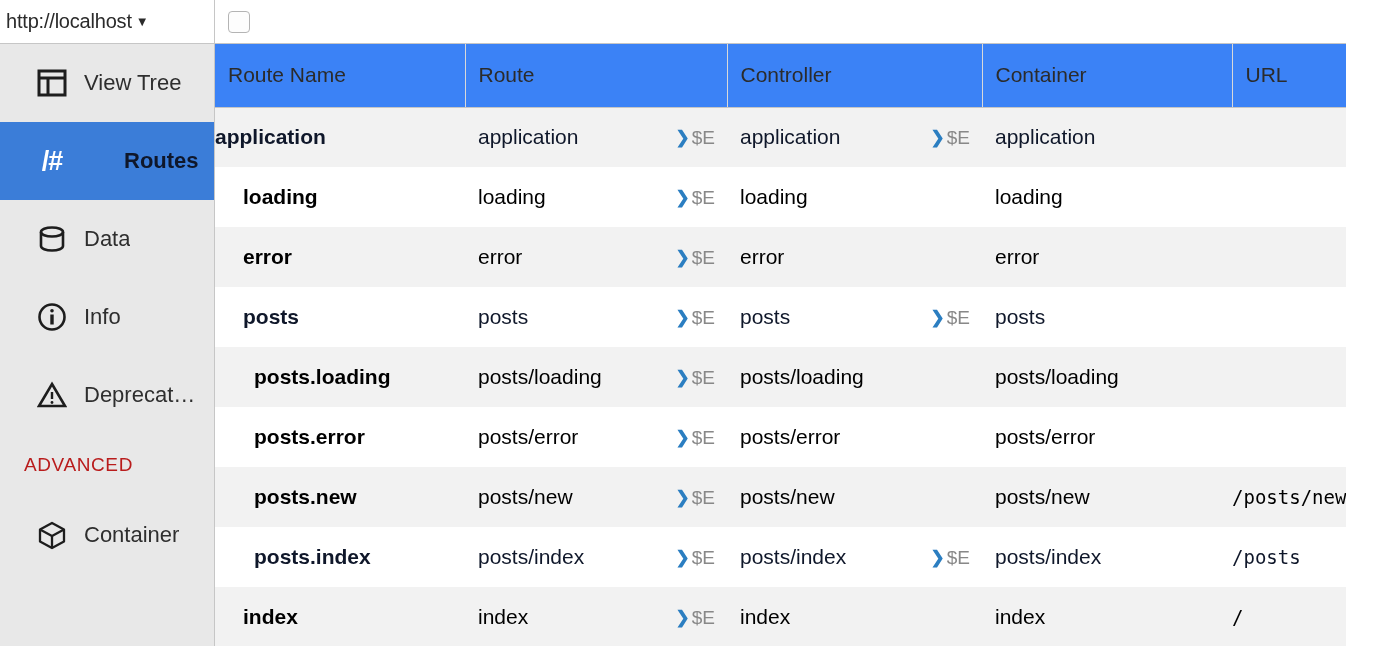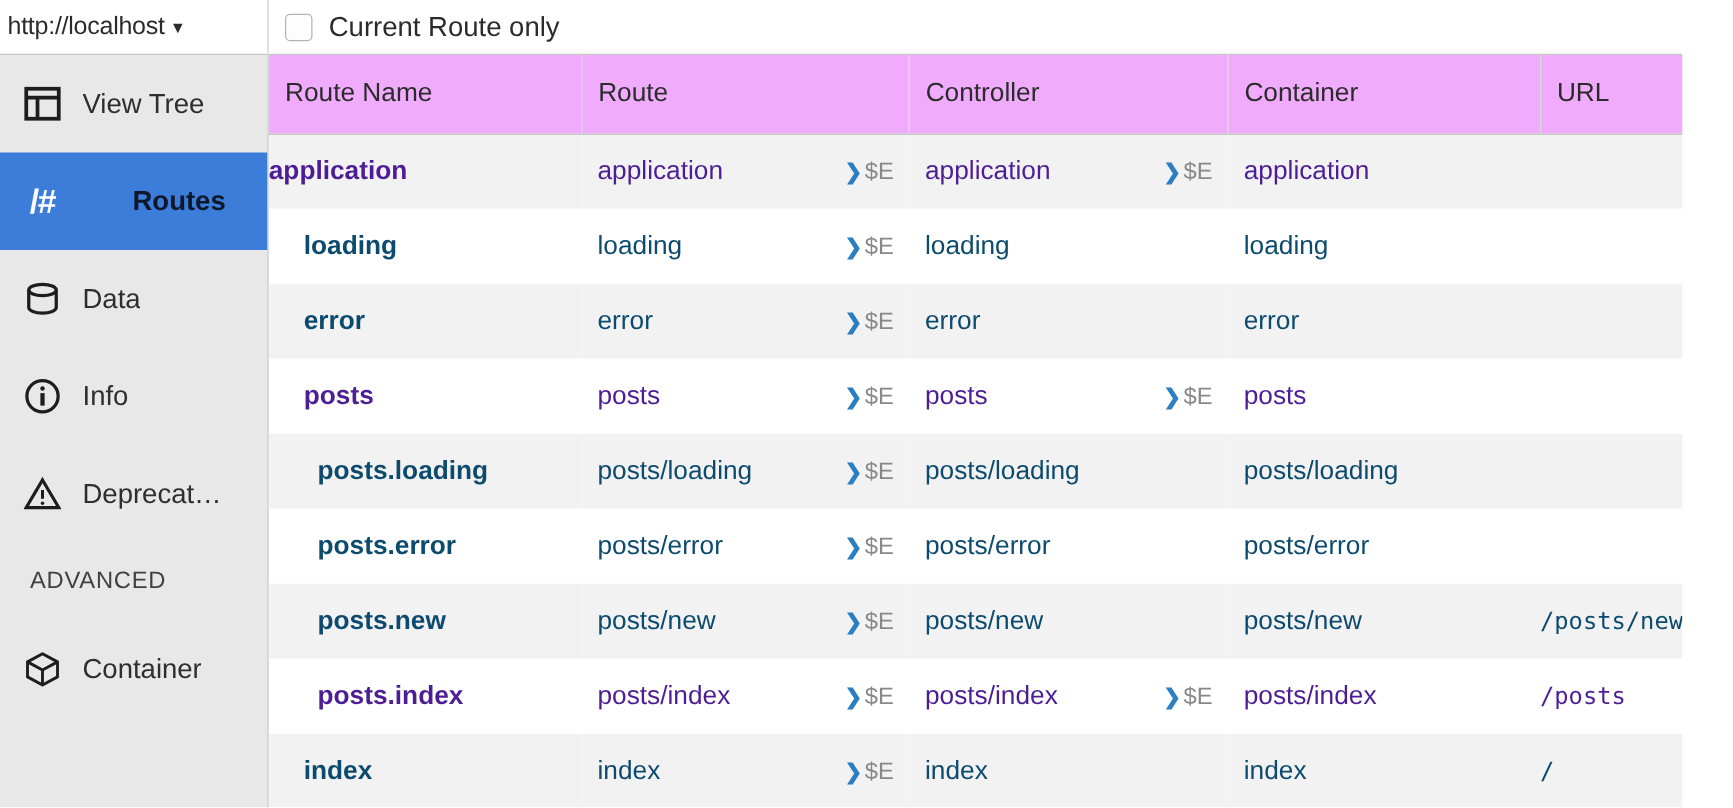--- a/index.html
+++ b/index.html
@@ -56,21 +56,21 @@
 
   .nav-list {
     flex: 1 1 auto;
     padding-top: 0px;
   }
 
   .nav-item {
     height: 78px;
     display: flex;
     align-items: center;
-    padding-left: 16px;
+    padding-left: 34px;
     cursor: default;
   }
   .nav-item.active {
     background: #3b7dd8;
   }
   .nav-icon {
     width: 36px;
     height: 36px;
     flex: 0 0 36px;
     display: flex;
@@ -90,21 +90,21 @@
     font-weight: bold;
     margin-left: 40px;
   }
 
   .nav-section-title {
     height: 62px;
     display: flex;
     align-items: center;
     padding-left: 24px;
     font-size: 19px;
-    color: #404040;
+    color: #b91c1c;
     letter-spacing: 0.6px;
   }
 
   
   .hash-icon {
     font-size: 27px;
     font-weight: bold;
     color: #ffffff;
     line-height: 1;
     letter-spacing: -1px;
@@ -152,21 +152,21 @@
     flex: 1 1 auto;
     overflow: hidden;
   }
   table.routes {
     width: 100%;
     border-collapse: collapse;
     table-layout: fixed;
   }
   table.routes thead th {
     height: 63px;
-    background: #f0abfc;
+    background: #3b82f6;
     border-bottom: 1px solid #c6c6c6;
     border-right: 1px solid #d9d9d9;
     text-align: left;
     font-weight: normal;
     font-size: 21px;
     color: #2b2b2b;
     padding: 0 0 0 13px;
     vertical-align: middle;
   }
   table.routes thead th:last-child { border-right: none; }
@@ -201,22 +201,22 @@
     align-items: center;
     justify-content: space-between;
     padding-left: 13px;
     padding-right: 12px;
     white-space: nowrap;
   }
   .cell-text { white-space: nowrap; }
   .mono { font-family: "DejaVu Sans Mono", monospace; font-size: 19px; }
 
   
-  .t-active { color: #4c1d95; }
-  .t-inactive { color: #0c4a6e; }
+  .t-active { color: #0f172a; }
+  .t-inactive { color: #000000; }
 
   
   .inspect {
     display: inline-flex;
     align-items: center;
     gap: 2px;
     cursor: pointer;
     flex: 0 0 auto;
     margin-left: 10px;
   }
@@ -314,21 +314,20 @@
         <span class="nav-label">Container</span>
       </div>
 
     </div>
   </div>
 
   <div id="main">
 
     <div class="toolbar">
       <span class="checkbox-box"></span>
-      <span class="checkbox-label">Current Route only</span>
     </div>
 
     <div class="table-wrap">
       <table class="routes">
         <colgroup>
           <col style="width:250px">
           <col style="width:262px">
           <col style="width:255px">
           <col style="width:250px">
           <col style="width:154px">

